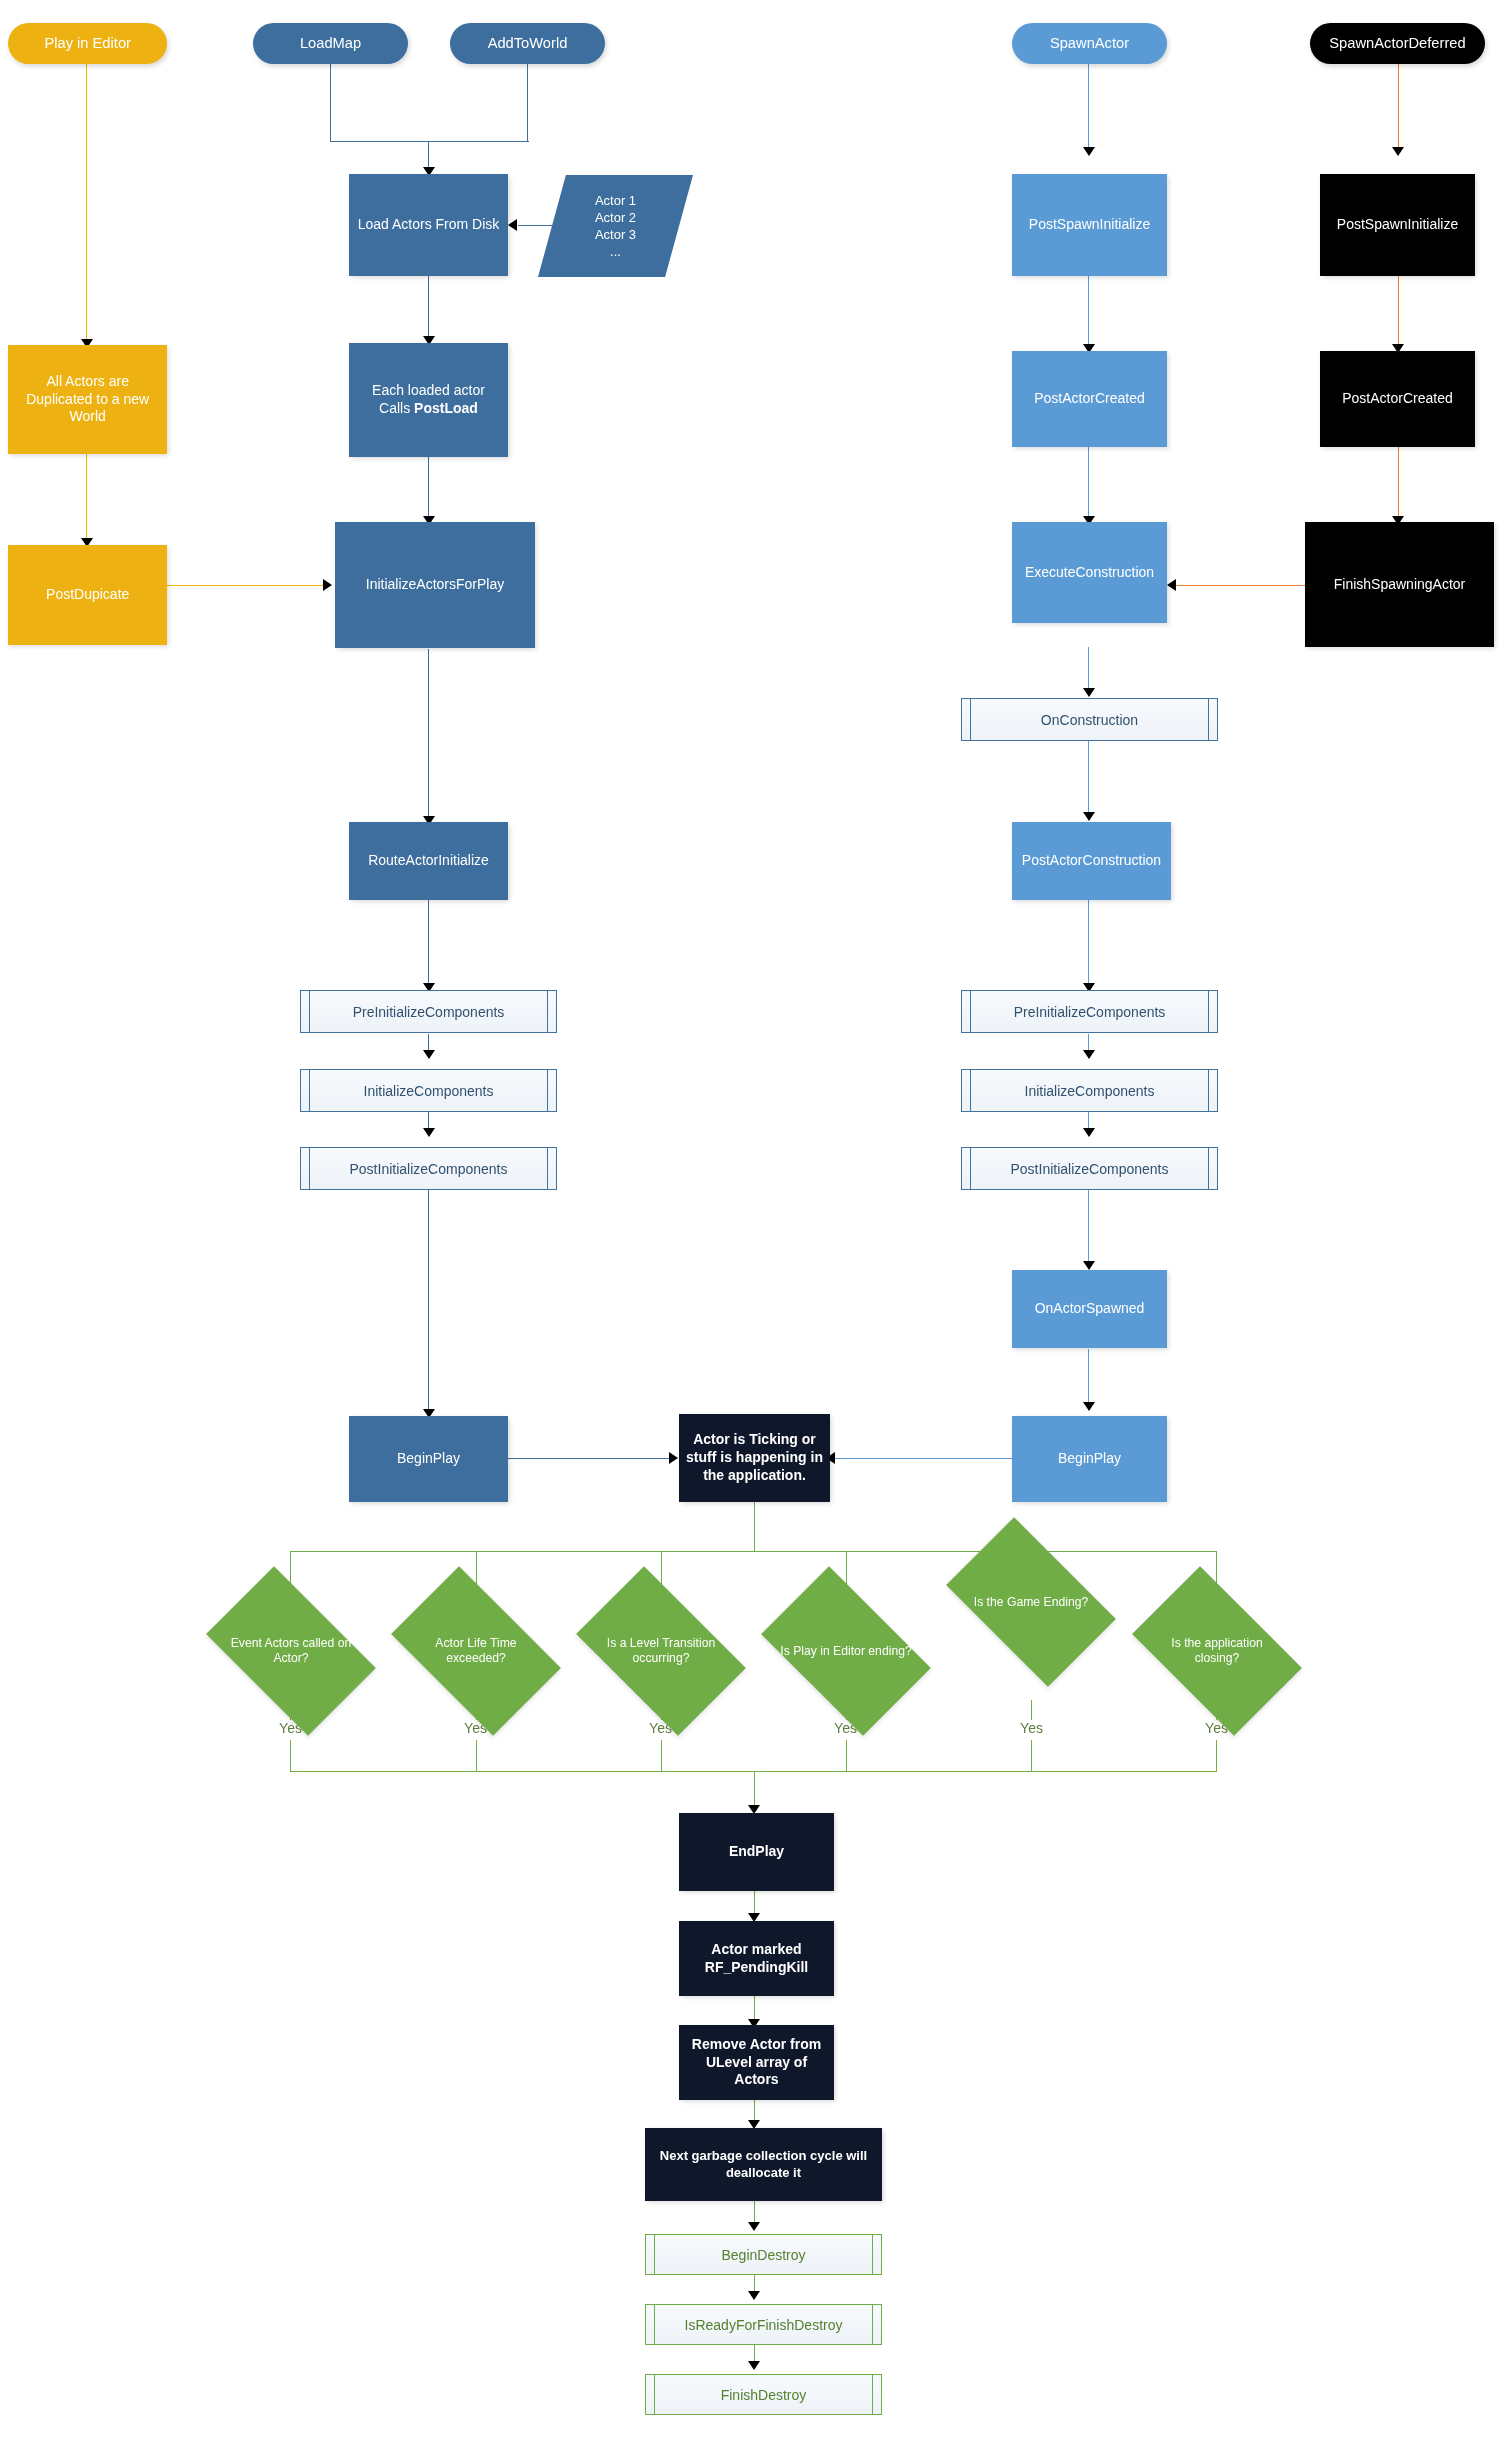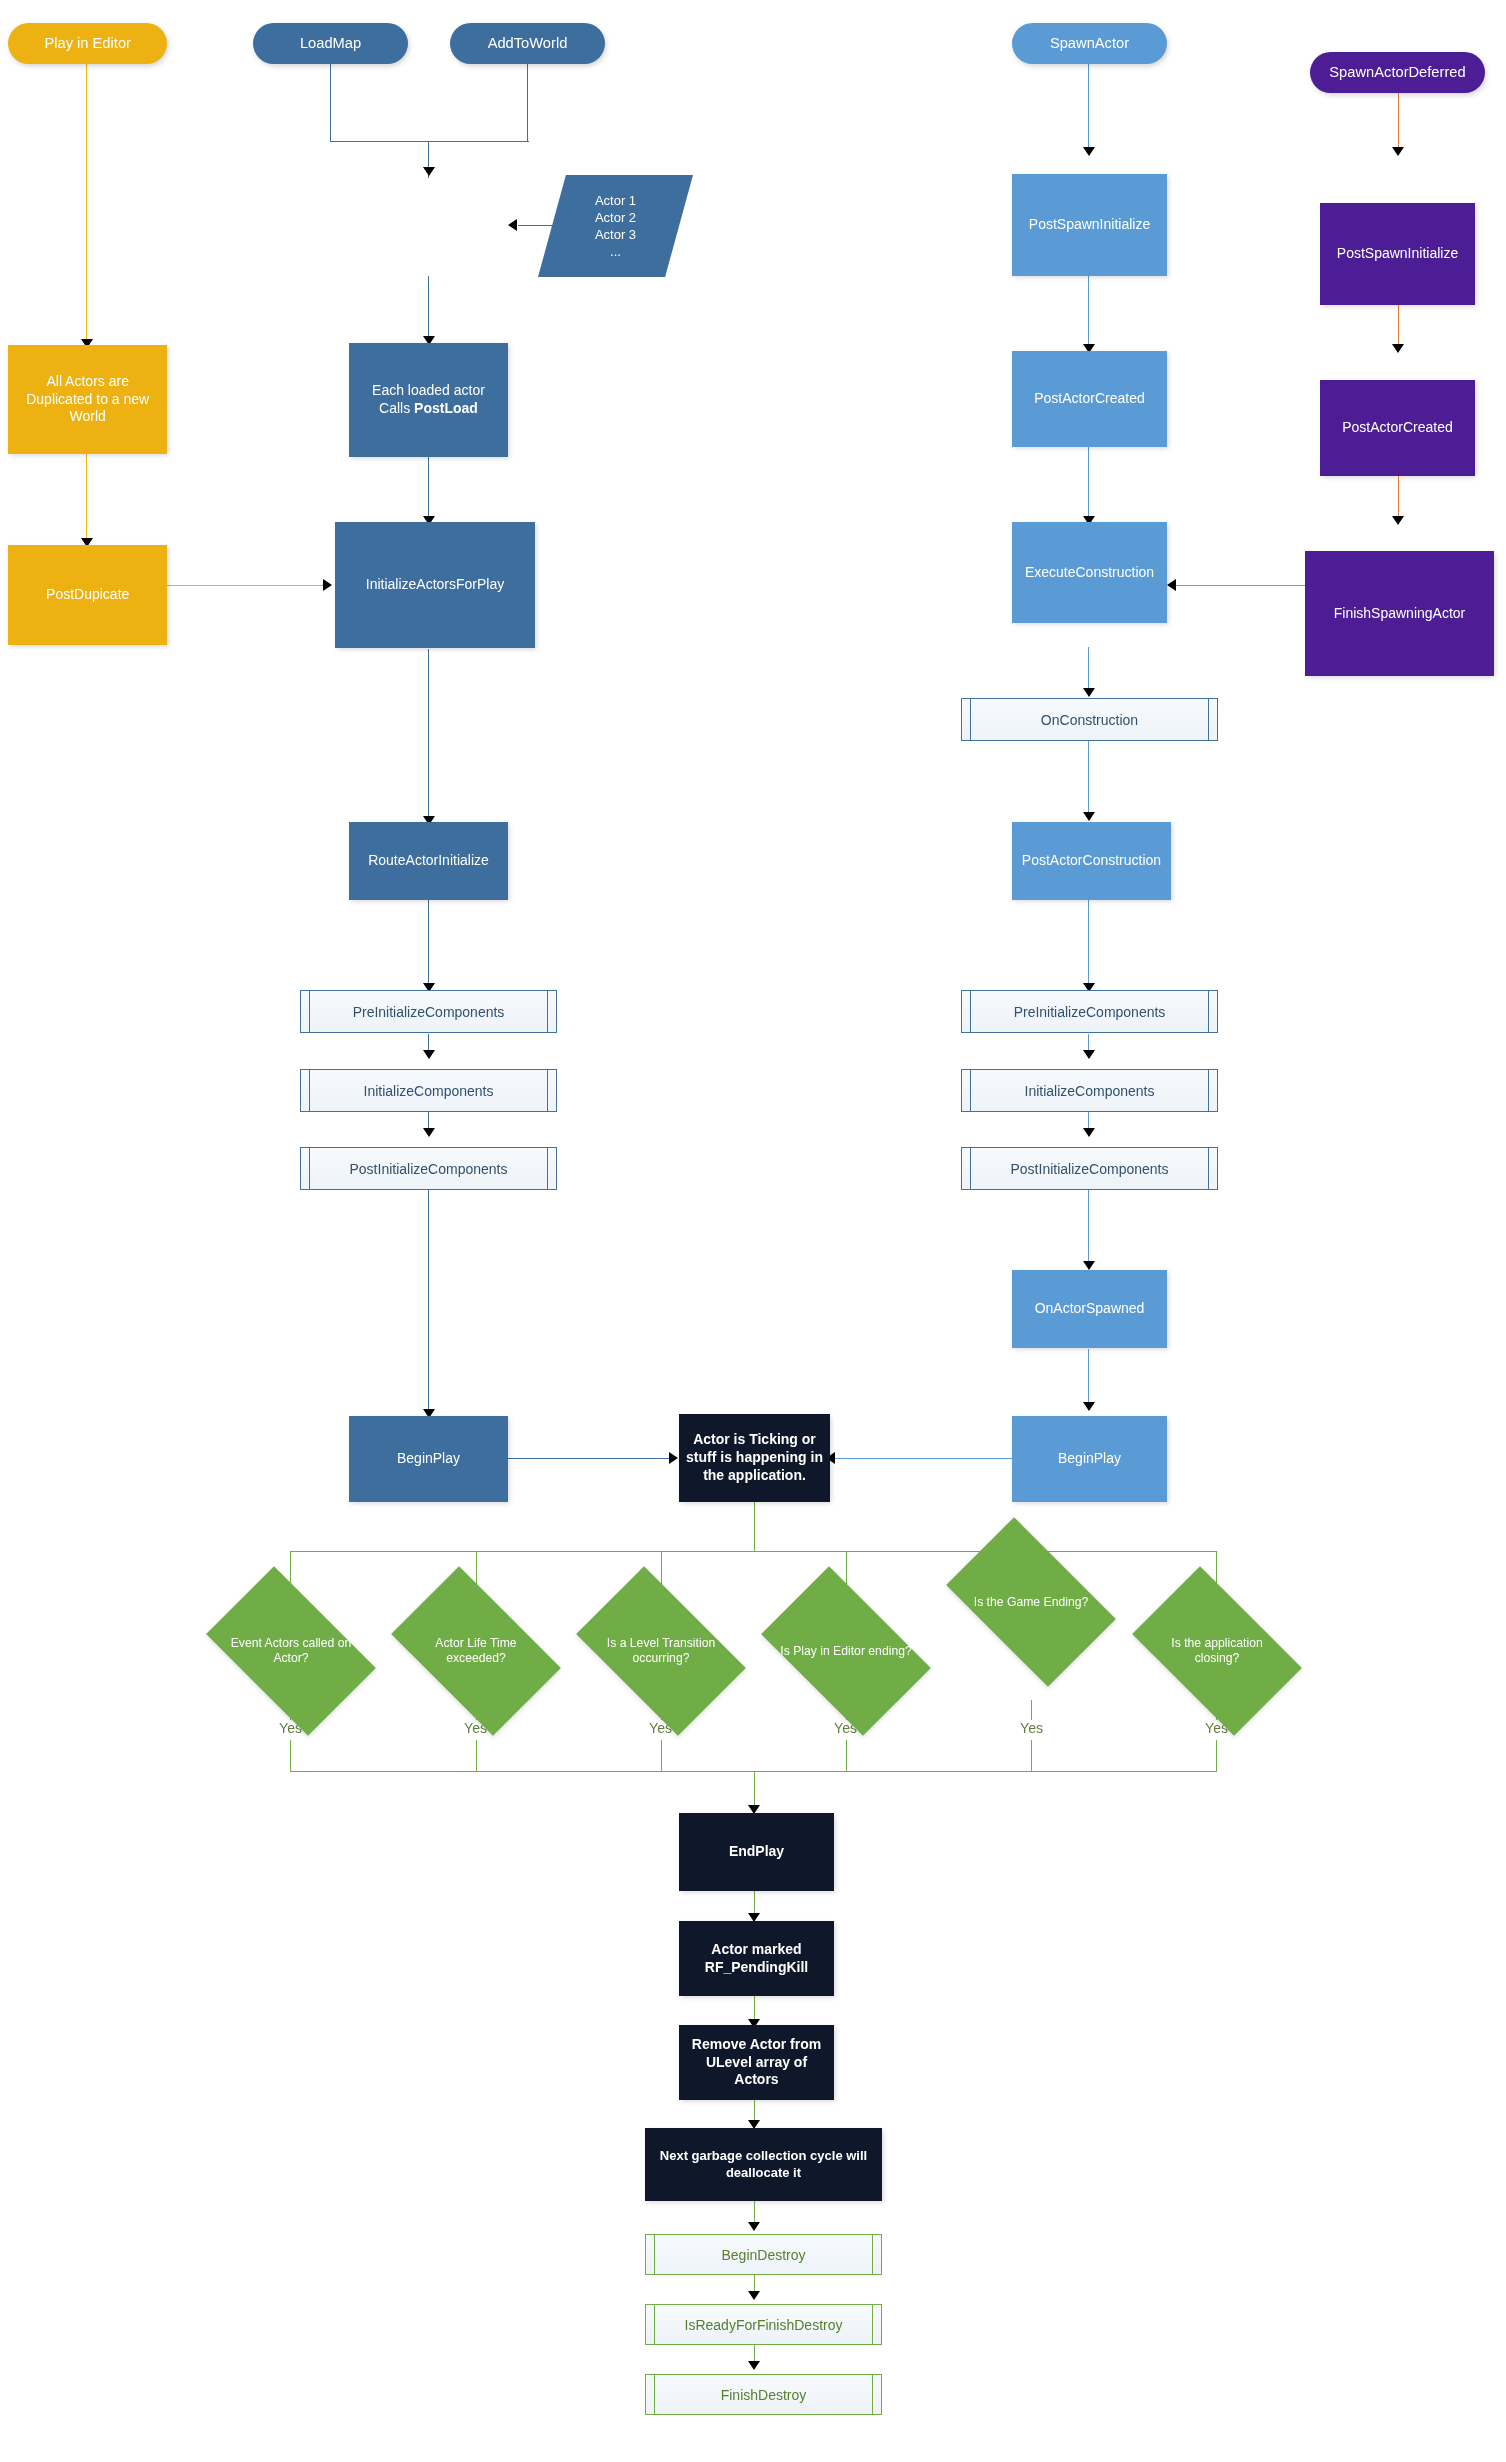--- a/index.html
+++ b/index.html
@@ -34,21 +34,21 @@
   .node .lbl { display:block; width:100%; }
 
   
   .rounded { border-radius: 815px; }
   .rect    { border-radius: 0; }
 
   
   .fill-gold      { background: #EDB111; }
   .fill-navy      { background: #3D6E9E; }
   .fill-blue      { background: #5B9BD5; }
-  .fill-orange    { background: #4c1d95; margin-top: 29px; }
+  .fill-orange    { background: #000000; }
   .fill-green     { background: #0f172a; font-weight: bold; }
 
   
   .predef {
     position: absolute;
     box-sizing: border-box;
     display: flex;
     align-items: center;
     justify-content: center;
     text-align: center;
@@ -201,20 +201,23 @@
   <div class="node rounded fill-navy fs-18" style="left:450px; top:23px; width:155px; height:41px;">
     <span class="lbl">AddToWorld</span>
   </div>
 
   <div class="ln v c-navy" style="left:330px; top:64px; height:78px;"></div>
   <div class="ln v c-navy" style="left:527px; top:64px; height:78px;"></div>
   <div class="ln h c-navy" style="left:330px; top:141px; width:199px;"></div>
   <div class="ln v c-navy" style="left:428px; top:141px; height:37px;"></div>
   <div class="arr down a-navy" style="left:423px; top:167px;"></div>
 
+  <div class="node rect fill-navy fs-17" style="left:349px; top:174px; width:159px; height:102px;">
+    <span class="lbl">Load Actors From Disk</span>
+  </div>
 
   <div class="parallelogram" style="left:538px; top:175px; width:155px; height:102px;">
     <div class="shape"></div>
     <div class="lbl fs-16">
       <span style="display: block;">Actor 1</span>
       <span style="display: block;">Actor 2</span>
       <span style="display: block;">Actor 3</span>
       <span style="display: block;">...</span>
     </div>
   </div>

